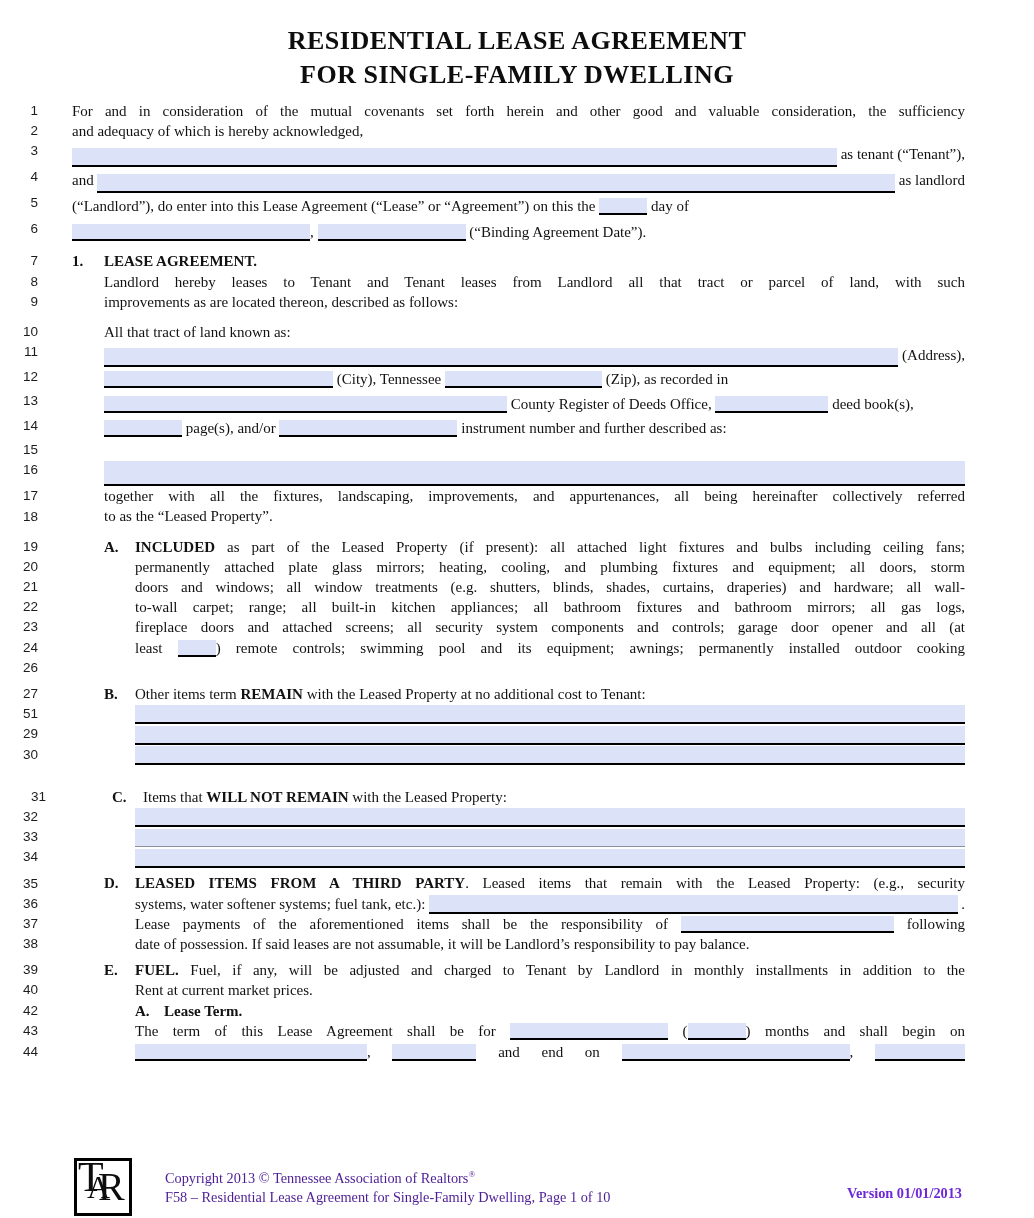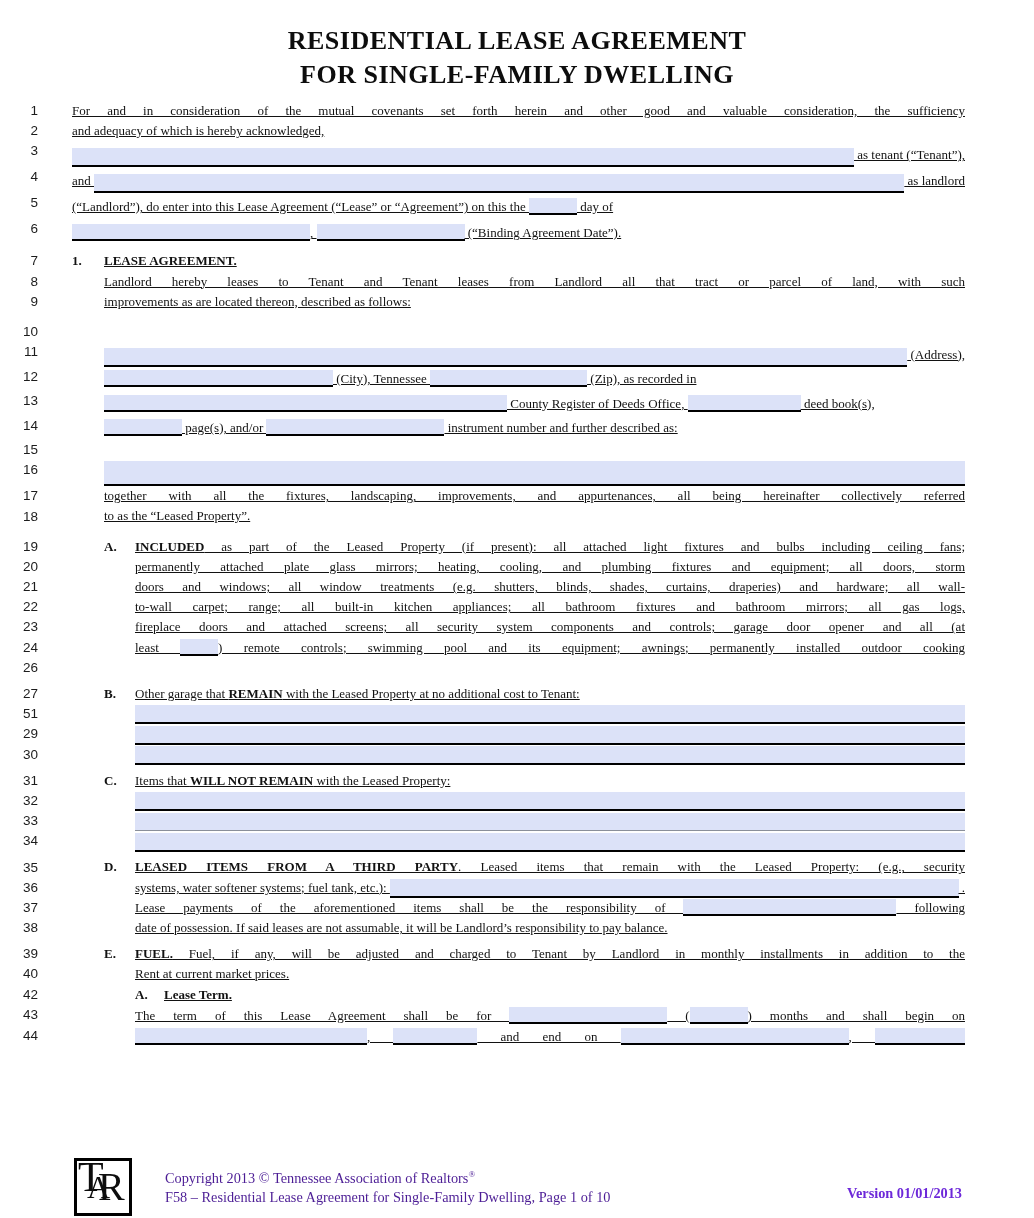--- a/index.html
+++ b/index.html
@@ -37,24 +37,23 @@
     font-family:"Liberation Sans", sans-serif;
     font-size:13.5px;
     line-height:20.2px;
     color:#1c1c1c;
     align-self:flex-start;
   }
   .content{
     flex:1;
     margin-left:34px;
     margin-right:69px;
-    font-size:13px;
+    font-size:15px;
     line-height:20.2px;
     align-self:flex-end;
-    text-decoration:underline;
   }
   .h26 .content{line-height:25px;}
   .h245 .content{line-height:24px;}
   .h21 .content{line-height:21px;}
   .ind0{padding-left:0;}
   .ind1{padding-left:32px;}
   .ind2{padding-left:63px;}
   .justify{text-align:justify;text-align-last:justify;}
   .b{font-weight:bold;}
   .marker{display:inline-block;font-weight:bold;}
@@ -155,20 +154,21 @@
       <div class="line">
         <div class="num">8</div>
         <div class="content ind1 justify"><span class="t">Landlord hereby leases to Tenant and Tenant leases from Landlord all that tract or parcel of land, with such</span></div>
       </div>
       <div class="line">
         <div class="num">9</div>
         <div class="content ind1"><span class="t">improvements as are located thereon, described as follows:</span></div>
       </div>
       <div class="line" style="margin-top: 10px;">
         <div class="num">10</div>
+        <div class="content ind1"><span class="t">All that tract of land known as:</span></div>
       </div>
       <div class="line h245">
         <div class="num">11</div>
         <div class="content ind1 flexline">
           <span class="field grow"></span>
           <span class="t"> (Address),</span>
         </div>
       </div>
       <div class="line h245">
         <div class="num">12</div>
@@ -222,41 +222,41 @@
       </div>
       <div class="line">
         <div class="num">24</div>
         <div class="content ind2 justify"><span class="t">least </span><span class="field" style="width: 38px;"></span><span class="t">) remote controls; swimming pool and its equipment; awnings; permanently installed outdoor cooking</span></div>
       </div>
       <div class="line">
         <div class="num">26</div>
       </div>
       <div class="line" style="margin-top: 6px;">
         <div class="num">27</div>
-        <div class="content ind1"><span class="marker" style="width: 31px;">B.</span><span class="t">Other garage that </span><span class="b">REMAIN</span><span class="t"> with the Leased Property at no additional cost to Tenant:</span></div>
+        <div class="content ind1"><span class="marker" style="width: 31px;">B.</span><span class="t">Other items term </span><span class="b">REMAIN</span><span class="t"> with the Leased Property at no additional cost to Tenant:</span></div>
       </div>
       <div class="line">
         <div class="num">51</div>
         <div class="content ind2 flexline">
           <span class="field block"></span>
         </div>
       </div>
       <div class="line">
         <div class="num">29</div>
         <div class="content ind2 flexline">
           <span class="field block"></span>
         </div>
       </div>
       <div class="line">
         <div class="num">30</div>
         <div class="content ind2 flexline">
           <span class="field block"></span>
         </div>
       </div>
-      <div class="line" style="margin-top: 6px;">
+      <div class="line" style="margin-top: 22px; padding-left: 8px;">
         <div class="num">31</div>
         <div class="content ind1"><span class="marker" style="width: 31px;">C.</span><span class="t">Items that </span><span class="b">WILL NOT REMAIN</span><span class="t"> with the Leased Property:</span></div>
       </div>
       <div class="line">
         <div class="num">32</div>
         <div class="content ind2 flexline">
           <span class="field block"></span>
         </div>
       </div>
       <div class="line">

